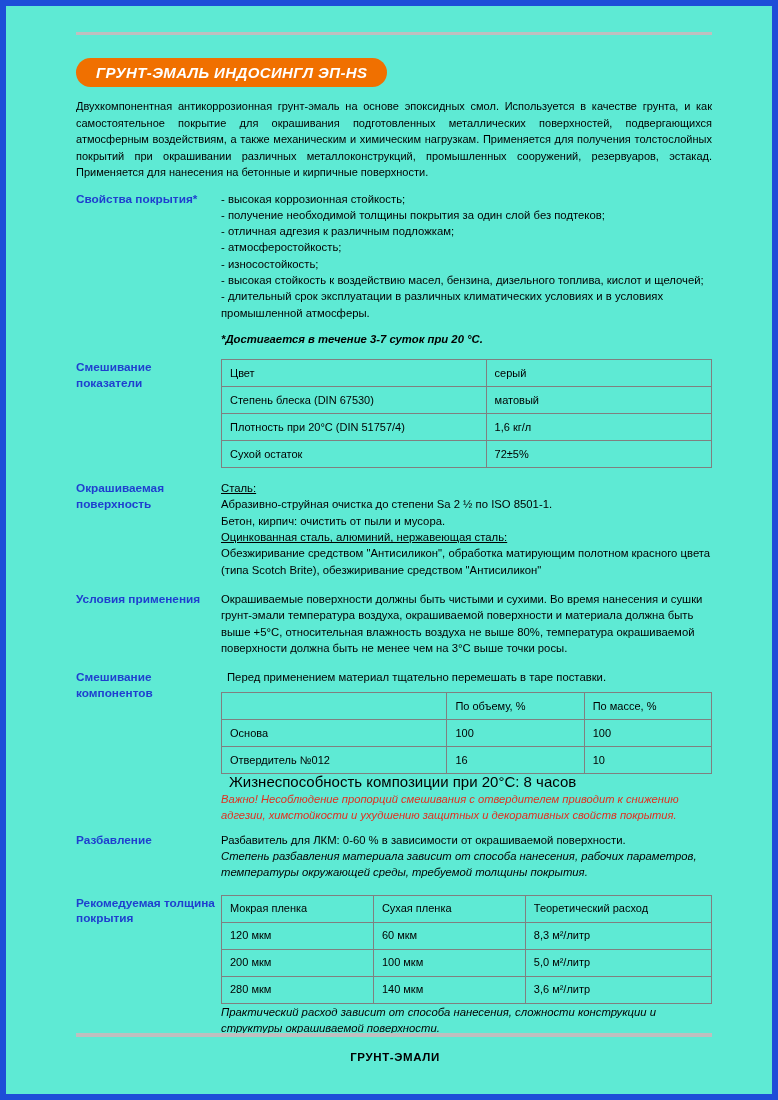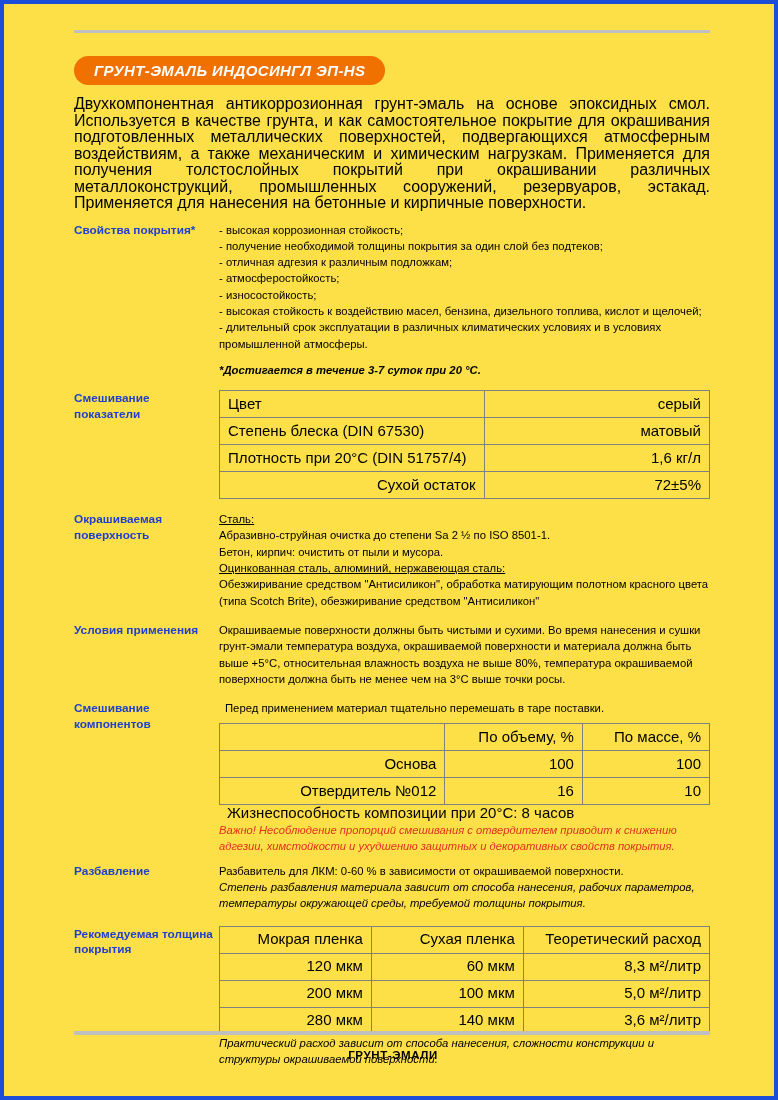--- a/index.html
+++ b/index.html
@@ -12,22 +12,22 @@
     height: 1100px;
     font-family: "Liberation Sans", sans-serif;
     color: #000000;
     position: relative;
   }
   .page {
     position: relative;
     width: 778px;
     height: 1100px;
     box-sizing: border-box;
-    border: 4px solid #1d4ed8;
-    background: #fde047;
+    border: 6px solid #1d4ed8;
+    background: #5eead4;
     overflow: hidden;
   }
   .top-rule {
     position: absolute;
     left: 70px;
     top: 26px;
     width: 636px;
     height: 3px;
     background: #bfbfbf;
   }
@@ -50,21 +50,21 @@
     letter-spacing: 0.4px;
     white-space: nowrap;
   }
   .content {
     position: absolute;
     left: 70px;
     top: 92px;
     width: 636px;
   }
   .intro {
-    font-size: 16px;
+    font-size: 11px;
     line-height: 16.5px;
     text-align: justify;
     margin: 0 0 10px 0;
   }
   .row {
     display: flex;
     align-items: flex-start;
     margin-bottom: 9px;
   }
   .label {
@@ -97,29 +97,29 @@
   .warn {
     color: #E03020;
     font-style: italic;
     font-size: 11.2px;
     line-height: 16px;
     margin-top: 9px;
   }
   table.grid {
     border-collapse: collapse;
     width: 100%;
-    font-size: 15px;
+    font-size: 11px;
   }
   table.grid td {
     border: 1px solid #808080;
     padding: 4px 8px;
     height: 18px;
   }
   .c {
-    text-align: right;
+    text-align: left;
     margin-left: 40px;
   }
   .note {
     font-size: 15px;
     margin-top: 5px;
     padding-left: 8px;
   }
   .after-table-note {
     font-style: italic;
     font-size: 11.3px;

